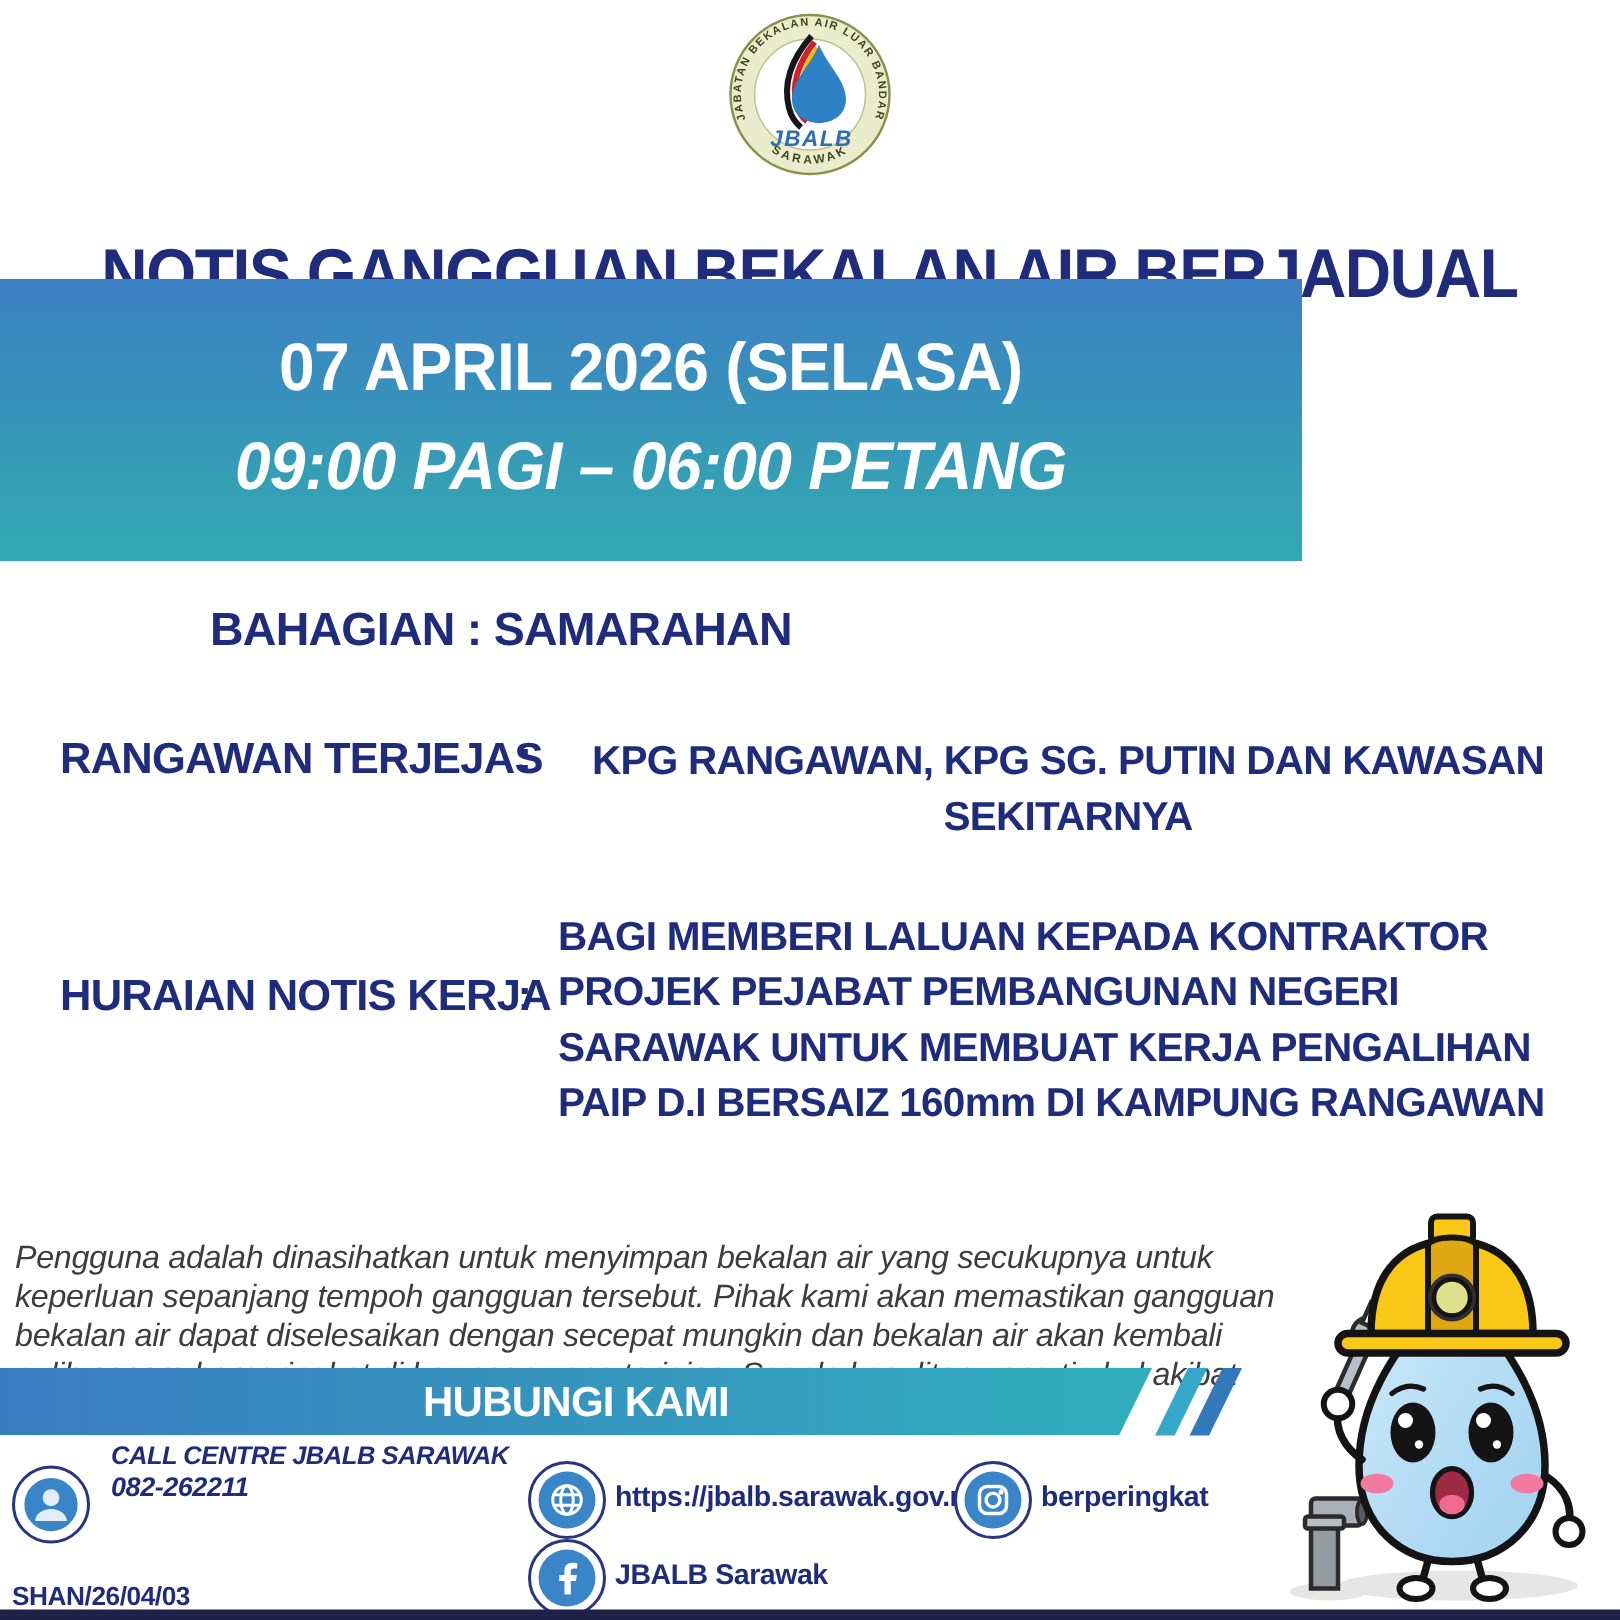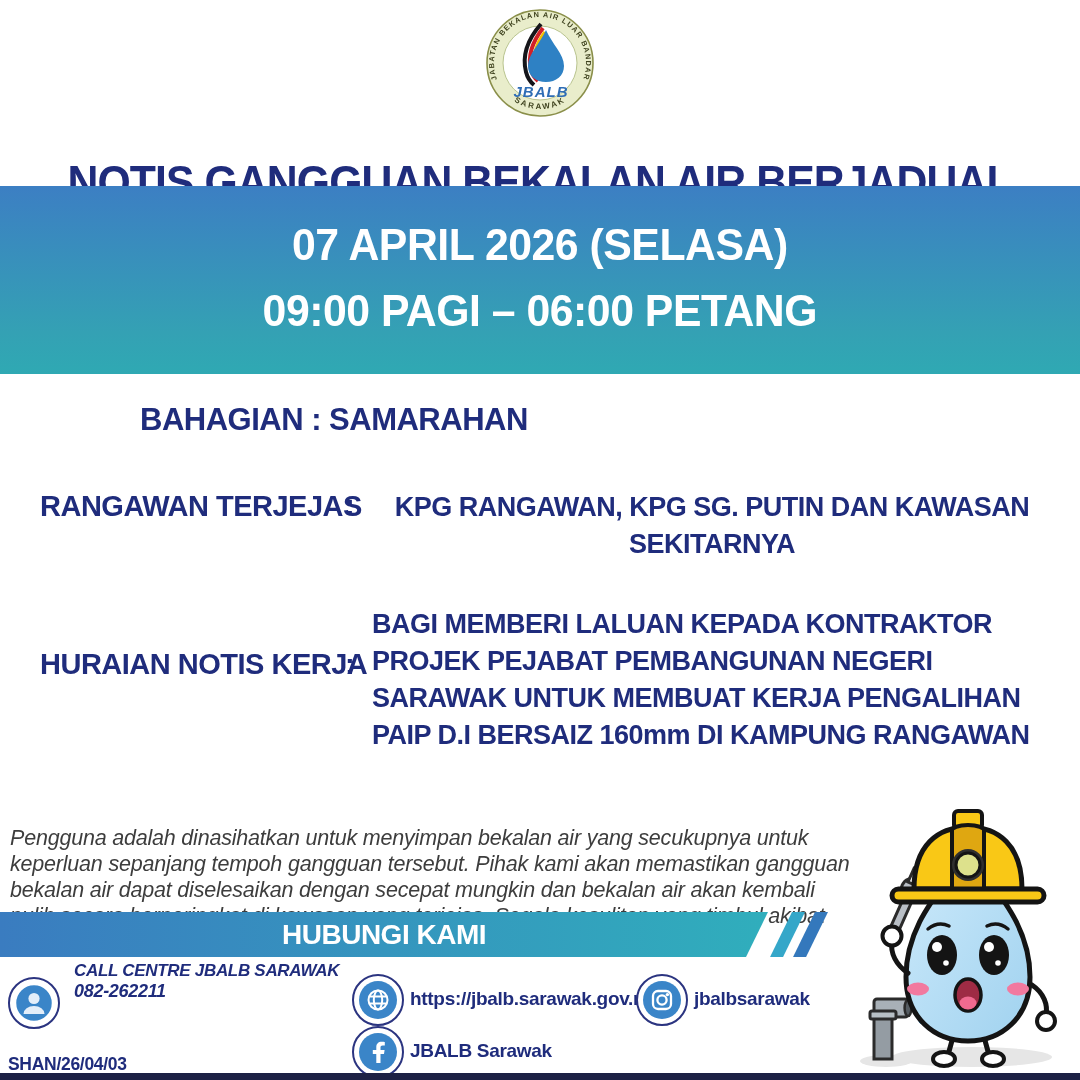--- a/index.html
+++ b/index.html
@@ -9,28 +9,28 @@
   }
   
   .logo-wrap{position:absolute;left:478px;top:8px;width:124px;height:110px;}
   .main-title{
     position:absolute;top:124px;left:0;right:0;text-align:center;
     font-size:46px;font-weight:bold;letter-spacing:-1px;white-space:nowrap;
   }
   .main-title span{display:inline-block;transform:scaleX(0.93);transform-origin:center;}
   
   .date-banner{
-    position:absolute;top:186px;left:0;width:1080px;height:188px;
+    position:absolute;top:186px;left:0;width:868px;height:188px;
     background:linear-gradient(180deg,#3c7fc3 0%,#34a1b4 78%,#2fa9b3 100%);
     text-align:center;color:#ffffff;
   }
   .date-banner .line{font-size:45px;font-weight:bold;letter-spacing:-0.5px;white-space:nowrap;}
   .date-banner .line span{display:inline-block;transform:scaleX(0.95);}
   .line1{margin-top:33px;}
-  .line2{margin-top:14px;}
+  .line2{margin-top:14px;font-style:italic;}
   
   .region-row{position:absolute;top:402px;left:0;width:1080px;height:40px;font-weight:bold;font-size:31px;letter-spacing:-0.5px;}
   .region-bahagian{position:absolute;left:140px;top:0;}
   .region-daerah{position:absolute;left:575px;top:0;}
   
   .detail-label{position:absolute;left:40px;font-size:29px;font-weight:bold;letter-spacing:-0.5px;white-space:nowrap;}
   .detail-colon{position:absolute;left:345px;font-size:29px;font-weight:bold;}
   .detail-value{position:absolute;left:372px;width:680px;font-size:27px;font-weight:bold;letter-spacing:-0.5px;line-height:37px;}
   .lbl-kawasan{top:490px;}
   .col-kawasan{top:489px;}
@@ -166,21 +166,21 @@
   <div class="contact-text link-text fb-text">JBALB Sarawak</div>
 
   <div class="icon-badge ig-badge">
     <svg viewBox="0 0 40 40" width="40" height="40">
       <circle cx="20" cy="20" r="19" fill="#3a85c8"></circle>
       <rect x="11" y="11" width="18" height="18" rx="5" fill="none" stroke="#ffffff" stroke-width="2.3"></rect>
       <circle cx="20" cy="20" r="4.6" fill="none" stroke="#ffffff" stroke-width="2.3"></circle>
       <circle cx="25.4" cy="14.6" r="1.7" fill="#ffffff"></circle>
     </svg>
   </div>
-  <div class="contact-text link-text ig-text">jbalbsarawak</div>
+  <div class="contact-text link-text ig-text">berperingkat</div>
 
   <div class="mascot">
     <svg viewBox="0 0 230 280" width="230" height="282">
       <defs>
         <linearGradient id="bodyGrad" x1="0" y1="0" x2="1" y2="1">
           <stop offset="0" stop-color="#cdeafb"></stop>
           <stop offset="1" stop-color="#a0d2ef"></stop>
         </linearGradient>
       </defs>
 

